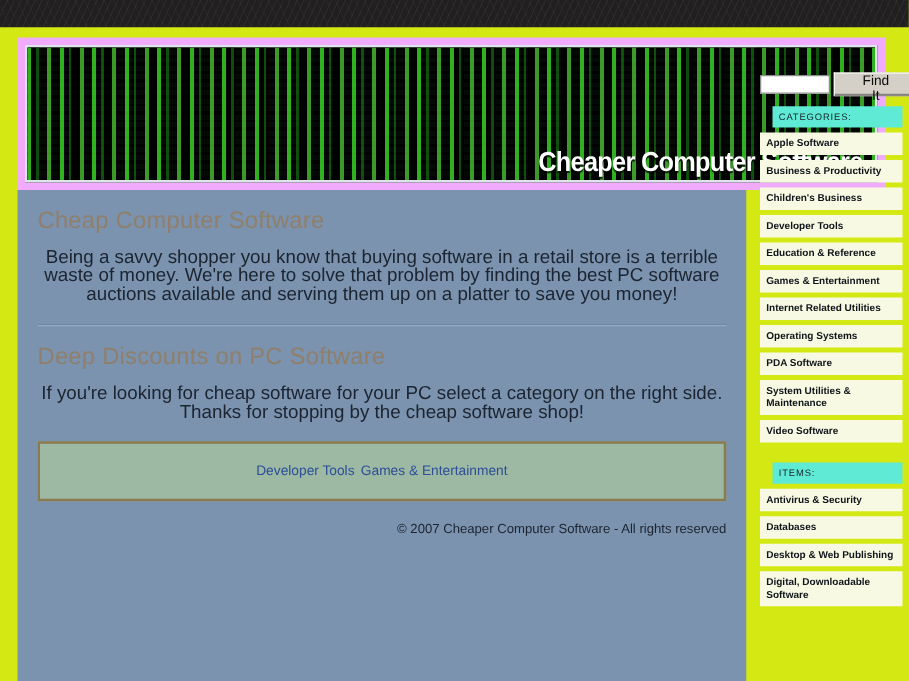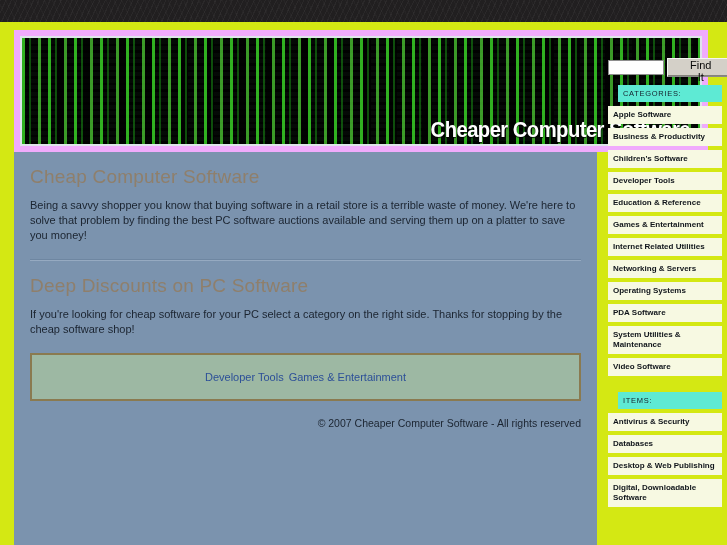--- a/index.html
+++ b/index.html
@@ -117,23 +117,24 @@
   }
   .section-heading {
     color: #8f7f6b;
     font-size: 19px;
     font-weight: normal;
     margin: 0 0 10px 0;
     letter-spacing: 0.2px;
   }
   .body-text {
     color: #1b2430;
-    font-size: 11px;
+    font-size: 15px;
     line-height: 15px;
     margin: 0;
+    text-align: center;
   }
   .divider {
     height: 1px;
     background: #96aac1;
     border-top: 1px solid #6e86a1;
     margin: 16px 0 14px 0;
   }
   #promo-box {
     margin-top: 16px;
     border: 2px solid #8a7a50;
@@ -254,26 +255,25 @@
 
     <div id="search-row">
       <input id="search-input" type="text" placeholder="" style="">
       <button id="find-it-button">Find It</button>
     </div>
 
     <div class="sb-header">CATEGORIES:</div>
     <div id="categories-list">
         <div class="sb-item">Apple Software</div>
         <div class="sb-item">Business &amp; Productivity</div>
-        <div class="sb-item">Children's Software</div>
+        <div class="sb-item">Children's Business</div>
         <div class="sb-item">Developer Tools</div>
         <div class="sb-item">Education &amp; Reference</div>
         <div class="sb-item">Games &amp; Entertainment</div>
         <div class="sb-item">Internet Related Utilities</div>
-        <div class="sb-item">Networking &amp; Servers</div>
         <div class="sb-item">Operating Systems</div>
         <div class="sb-item">PDA Software</div>
         <div class="sb-item">System Utilities &amp; Maintenance</div>
         <div class="sb-item">Video Software</div>
       </div>
 
     <div class="sb-gap"></div>
 
     <div class="sb-header">ITEMS:</div>
     <div id="items-list">

